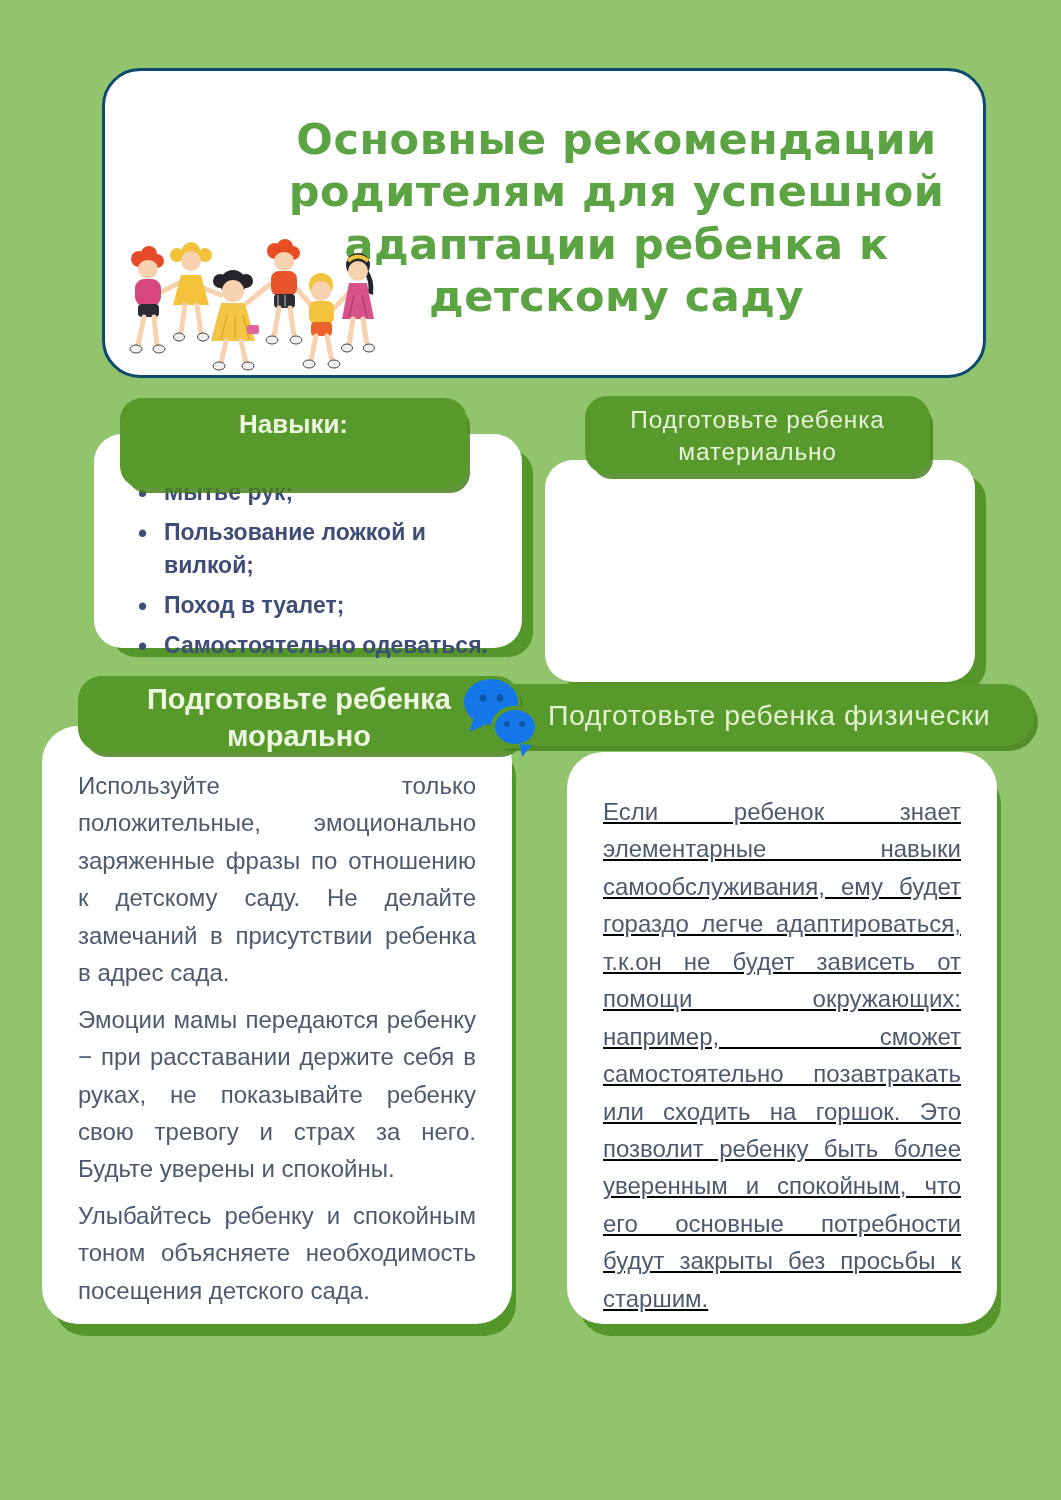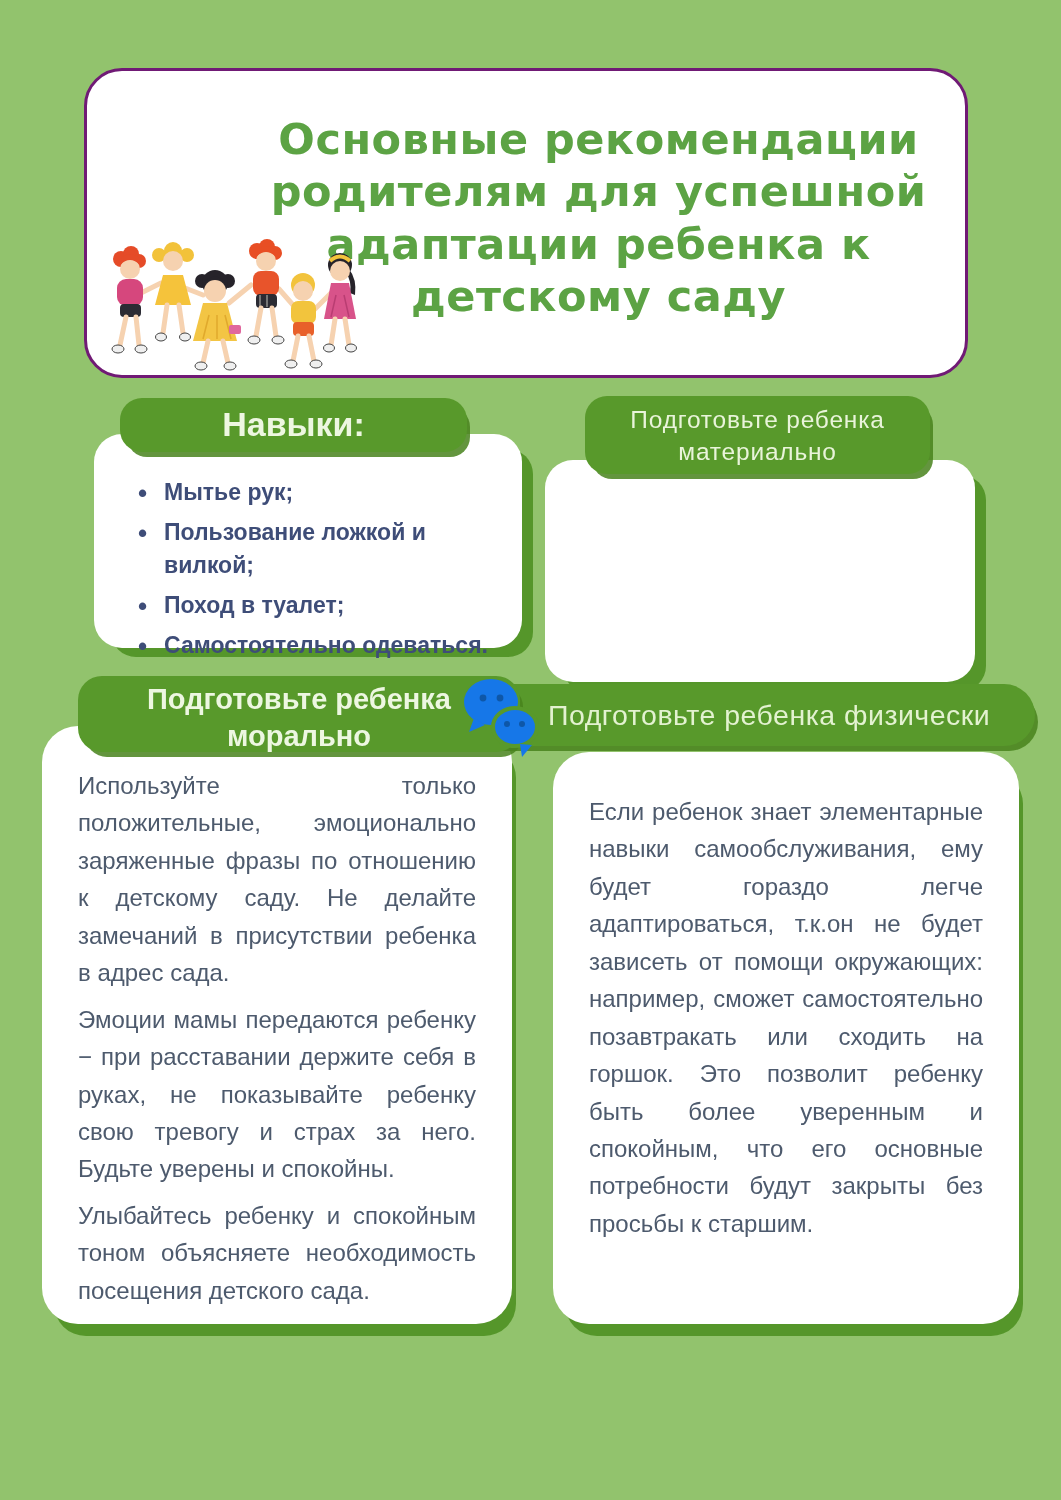--- a/index.html
+++ b/index.html
@@ -5,22 +5,22 @@
   html,body{margin:0;padding:0;}
   body{
     width:1061px;height:1500px;position:relative;overflow:hidden;
     background:#92c36d;
     font-family:"Liberation Sans","DejaVu Sans",sans-serif;
   }
   .abs{position:absolute;box-sizing:border-box;}
 
   
   .title-card{
-    left:84px;top:68px;width:884px;height:310px;
-    background:#ffffff;border:3px solid #701a75;border-radius:38px;
+    left:102px;top:68px;width:884px;height:310px;
+    background:#ffffff;border:3px solid #0c4a6e;border-radius:38px;
     z-index:2;
   }
   .title-text{
     position:absolute;left:175px;right:30px;top:42px;
     text-align:center;color:#5ca344;
     font-family:"DejaVu Sans",sans-serif;
     font-weight:bold;font-size:43px;line-height:1.22;
     letter-spacing:0.5px;
   }
   .kids-illustration{
@@ -33,22 +33,22 @@
     box-shadow:5px 7px 0 -2px rgba(72,130,28,0.85);
     z-index:5;
   }
   .card{
     background:#ffffff;border-radius:28px;
     box-shadow:14px 12px 0 -3px #55962a;
     z-index:3;
   }
 
   
-  .skills-pill{left:120px;top:398px;width:347px;height:54px;border-radius:22px;
-    font-weight:bold;font-size:34px;line-height:52px;}
+  .skills-pill{left:120px;top:398px;width:347px;height:90px;border-radius:22px;
+    font-weight:bold;font-size:26px;line-height:52px;}
   .skills-card{left:85px;top:434px;width:428px;height:214px;margin-left:9px;}
   .skills-list{
     margin:0;padding:42px 20px 0 44px;list-style:none;
     color:#3e4d78;font-weight:bold;font-size:23px;line-height:1.44;
   }
   .skills-list li{margin-bottom:7px;padding-left:26px;position:relative;}
   .skills-list li::before{
     content:"•";position:absolute;left:0;top:-1px;font-size:26px;color:#3e4d78;
   }
 
@@ -67,21 +67,21 @@
   .moral-pill{left:78px;top:676px;width:442px;height:76px;border-radius:24px;
     font-weight:bold;font-size:29px;line-height:1.26;padding-top:5px;z-index:6;}
   .physical-pill{left:468px;top:684px;width:567px;height:62px;border-radius:31px;
     font-weight:normal;font-size:28.5px;line-height:62px;text-align:left;
     padding-left:80px;letter-spacing:0.5px;color:#e3f2d0;z-index:5;}
   .wechat-icon{left:458px;top:674px;width:88px;height:86px;z-index:7;}
 
   
   .body-card{border-radius:36px;box-shadow:8px 16px 0 -4px #55962a;}
   .moral-card{left:42px;top:726px;width:470px;height:598px;}
-  .physical-card{left:553px;top:752px;width:466px;height:572px;}
+  .physical-card{left:567px;top:752px;width:430px;height:572px;text-decoration:underline;}
   .body-text{
     padding:32px 27px 0;color:#4d5a6d;
     font-size:24px;line-height:1.56;text-align:justify;
   }
   .body-text p{margin:9px;}
 </style>
 </head>
 <body>
 
 <div class="abs title-card">

